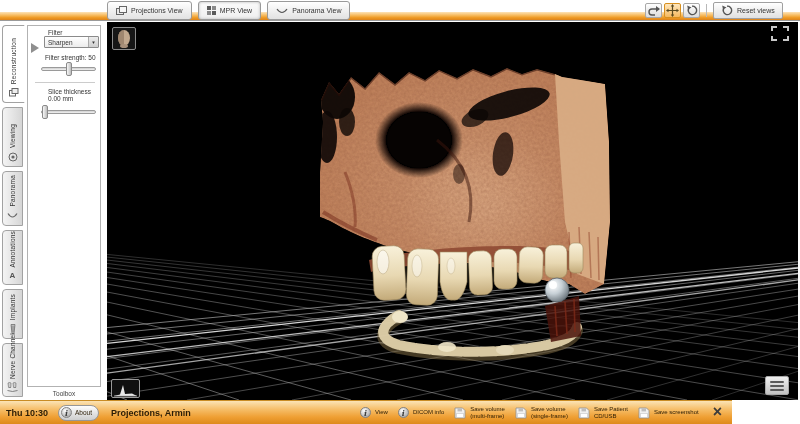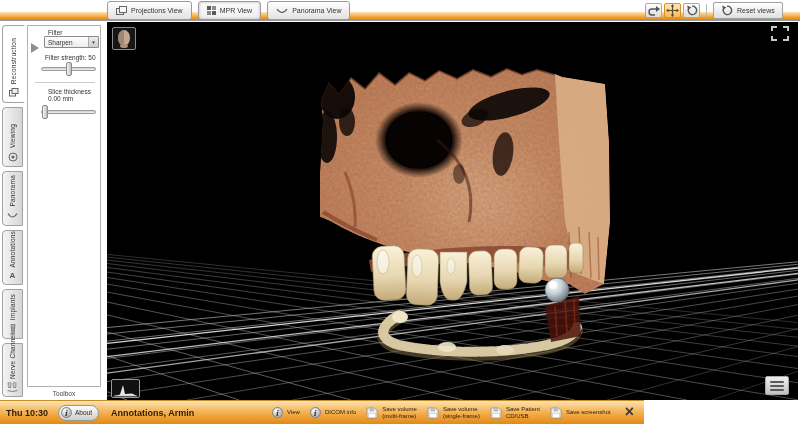--- a/index.html
+++ b/index.html
@@ -106,21 +106,21 @@
   }
   .slab-btn {
     position: absolute; right: 9px; bottom: 5px; width: 24px; height: 19px;
     border: 1px solid #a8a8a8; border-radius: 2px;
     background: linear-gradient(#efefef, #c2c2c2);
     display: flex; flex-direction: column; align-items: center; justify-content: center; gap: 2px;
   }
   .slab-btn i { display: block; width: 14px; height: 2px; background: #5a5a5a; border-radius: 1px; }
   
   .statusbar {
-    position: absolute; left: 0; top: 400px; width: 644px; height: 24px;
+    position: absolute; left: 0; top: 400px; width: 732px; height: 24px;
     background: linear-gradient(#fbe3b5, #f6bf6b 35%, #ef9f33 70%, #de8a1c);
     border-top: 1px solid #c98c24; display: flex; align-items: center;
   }
   .sb-time { font-weight: bold; font-size: 9px; color: #2b1d06; margin-left: 6px; }
   .about-btn {
     margin-left: 10px; height: 16px; display: flex; align-items: center; gap: 3px;
     padding: 0 6px 0 2px; border: 1px solid #979797; border-radius: 8px;
     background: linear-gradient(#fdfdfd, #cdcdcd);
   }
   .info-circle {
@@ -441,21 +441,21 @@
     <i></i>
   </div>
 </div>
 
 <div class="statusbar">
   <span class="sb-time">Thu 10:30</span>
   <div class="about-btn">
     <span class="info-circle">i</span>
     <span class="about-label">About</span>
   </div>
-  <span class="sb-patient">Annotations, Armin</span>
+  <span class="sb-patient">Projections, Armin</span>
 
   <div class="sb-actions">
     <div class="sb-action">
       <span class="info-circle">i</span>
       <span class="txt"><span>View</span></span>
     </div>
     <div class="sb-action">
       <span class="info-circle">i</span>
       <span class="txt"><span>DICOM info</span></span>
     </div>

